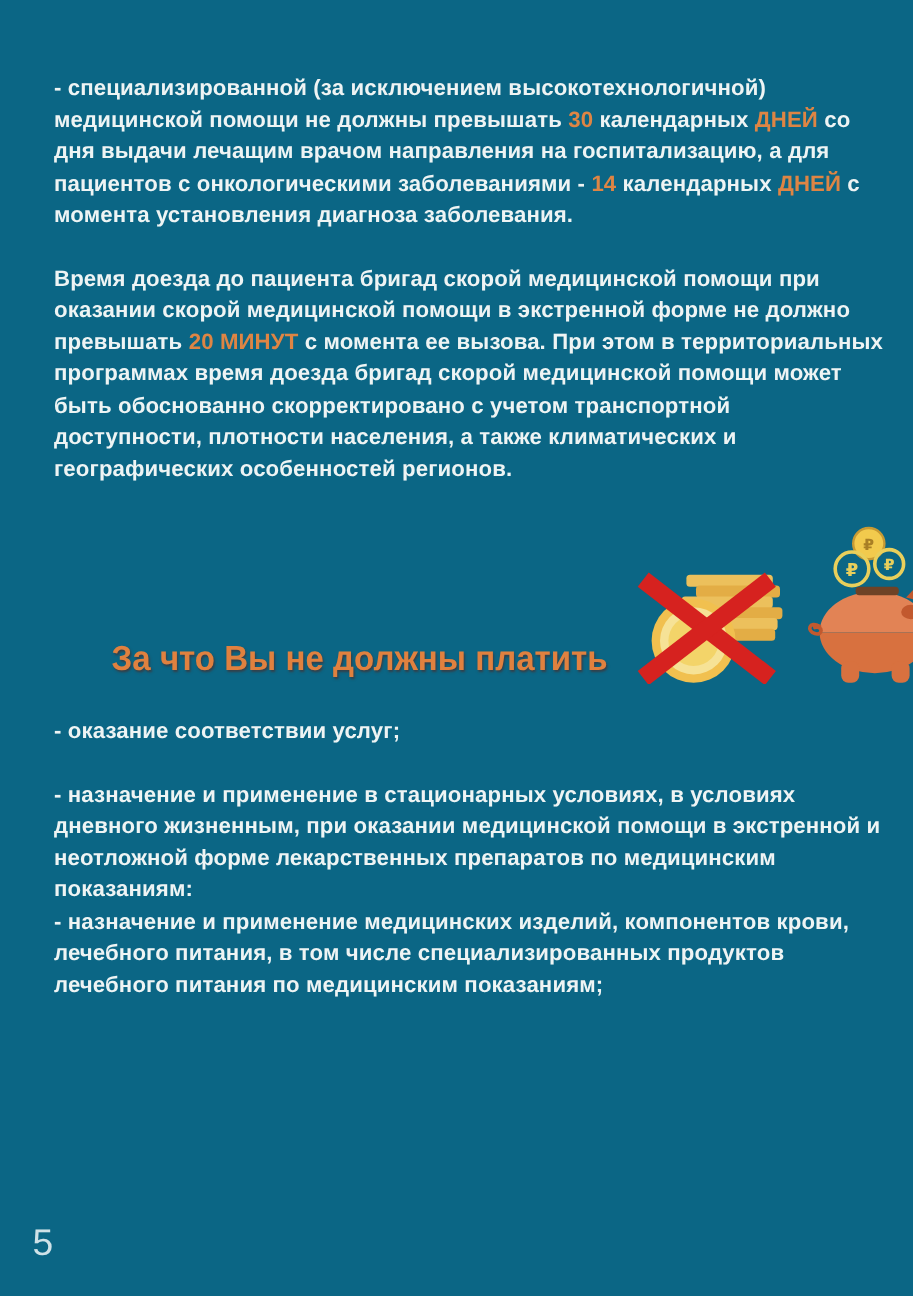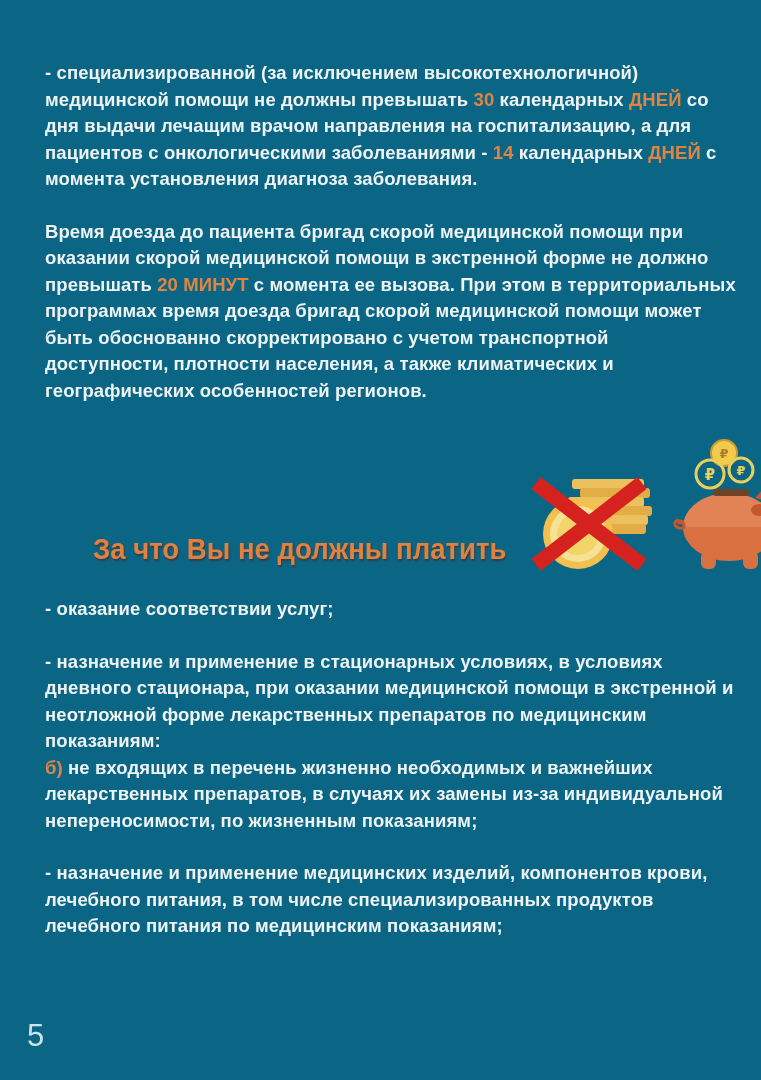--- a/index.html
+++ b/index.html
@@ -118,20 +118,19 @@
             <circle cx="103.5" cy="78.5" r="1.3" fill="#cfc9c2"></circle>
             <path d="M 16 85 C 7 80 5 89 12 91 C 19 93 19 84 12 86" fill="none" stroke="#c2592e" stroke-width="3" stroke-linecap="round"></path>
           </g>
         </svg>
       </div>
     </div>
 
 
     <p class="para"><span>- оказание соответствии услуг;</span></p>
 
-    <p class="para tight"><span>- назначение и применение в стационарных условиях, в условиях дневного стационара, при оказании медицинской помощи в экстренной и неотложной форме лекарственных препаратов по медицинским показаниям:</span></p>
-    <p class="para"><span class="hl">б)</span><span> не входящих в перечень жизненно необходимых и важнейших лекарственных препаратов, в случаях их замены из-за индивидуальной непереносимости, по жизненным показаниям;</span></p>
+    <p class="para tight"><span>- назначение и применение в стационарных условиях, в условиях дневного жизненным, при оказании медицинской помощи в экстренной и неотложной форме лекарственных препаратов по медицинским показаниям:</span></p>
 
     <p class="para"><span>- назначение и применение медицинских изделий, компонентов крови, лечебного питания, в том числе специализированных продуктов лечебного питания по медицинским показаниям;</span></p>
   </div>
 
   <div class="page-number">5</div>
 </div>
 
 </body></html>

